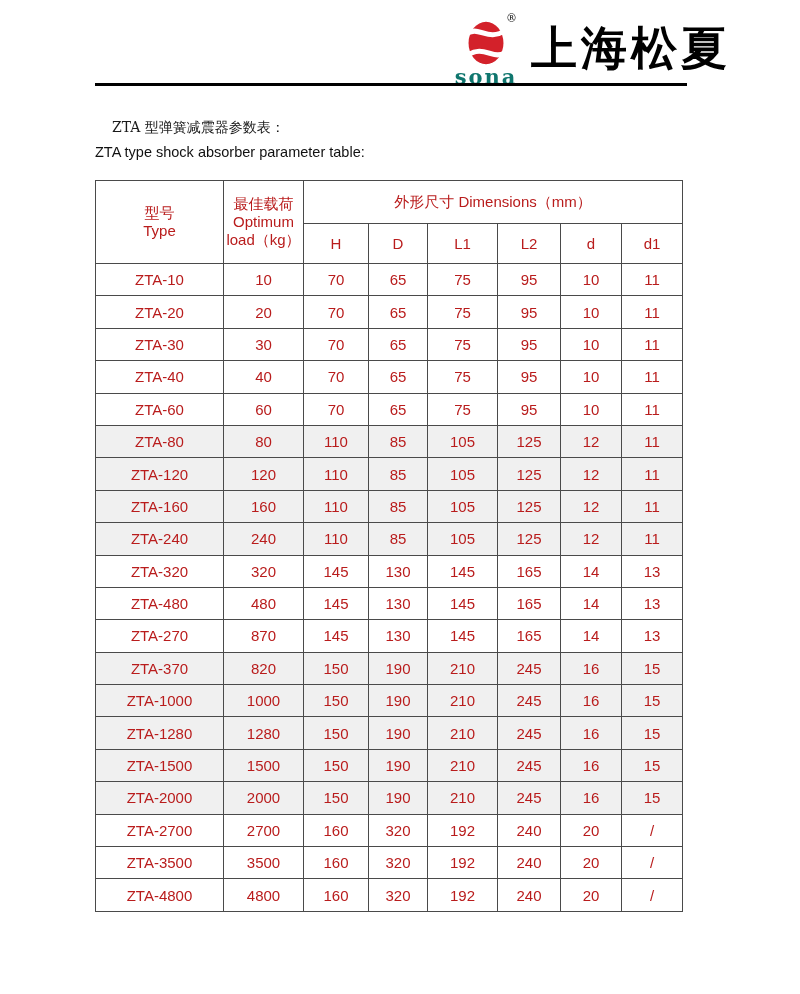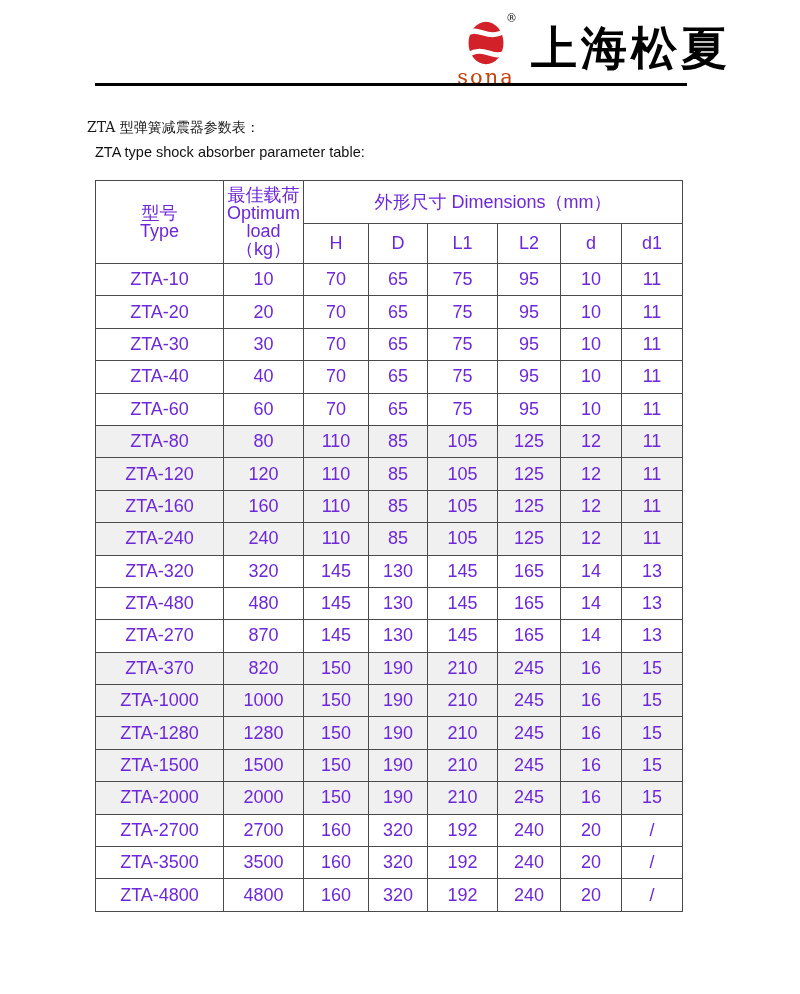--- a/index.html
+++ b/index.html
@@ -25,49 +25,49 @@
   .mark-col{position:relative;width:72px;text-align:center;}
   .logo-mark{display:block;margin:8px auto 0;width:38px;height:46px;}
   .reg{
     position:absolute;top:0;left:56px;
     font-size:11px;color:#111;
     font-family:"DejaVu Serif",serif;
   }
   .brand-name{
     margin-top:1px;
     font-family:"DejaVu Serif",serif;
-    font-weight:normal;font-size:21px;line-height:20px;
-    letter-spacing:2px;color:#c2410c;
+    font-weight:bold;font-size:21px;line-height:20px;
+    letter-spacing:2px;color:#0f766e;
   }
   .company-name{
     margin-left:9px;margin-top:10px;
     font-size:46px;line-height:52px;font-weight:900;
     color:#000;letter-spacing:4px;
     font-family:"Liberation Sans",sans-serif;
   }
   .rule{
     position:absolute;left:95px;top:83px;
     width:592px;height:3px;background:#000;
   }
   
   .title-zh{
-    position:absolute;left:87px;top:118px;
+    position:absolute;left:112px;top:118px;
     font-family:"DejaVu Serif",serif;
     font-size:14px;line-height:18px;color:#1a1a1a;
   }
   .title-en{
     position:absolute;left:95px;top:143px;
     font-size:14.5px;line-height:18px;font-weight:normal;color:#111;
   }
   
   table.params{
     position:absolute;left:95px;top:180px;
     width:587px;
     border-collapse:collapse;table-layout:fixed;
-    font-size:18px;color:#6d28d9;
+    font-size:15px;color:#b91c1c;
   }
   table.params th,table.params td{
     border:1px solid var(--border);
     text-align:center;vertical-align:middle;
     font-weight:normal;
     padding:0;
   }
   thead tr.hrow1{height:43px;}
   thead tr.hrow2{height:40px;}
   tbody tr{height:32.4px;}

